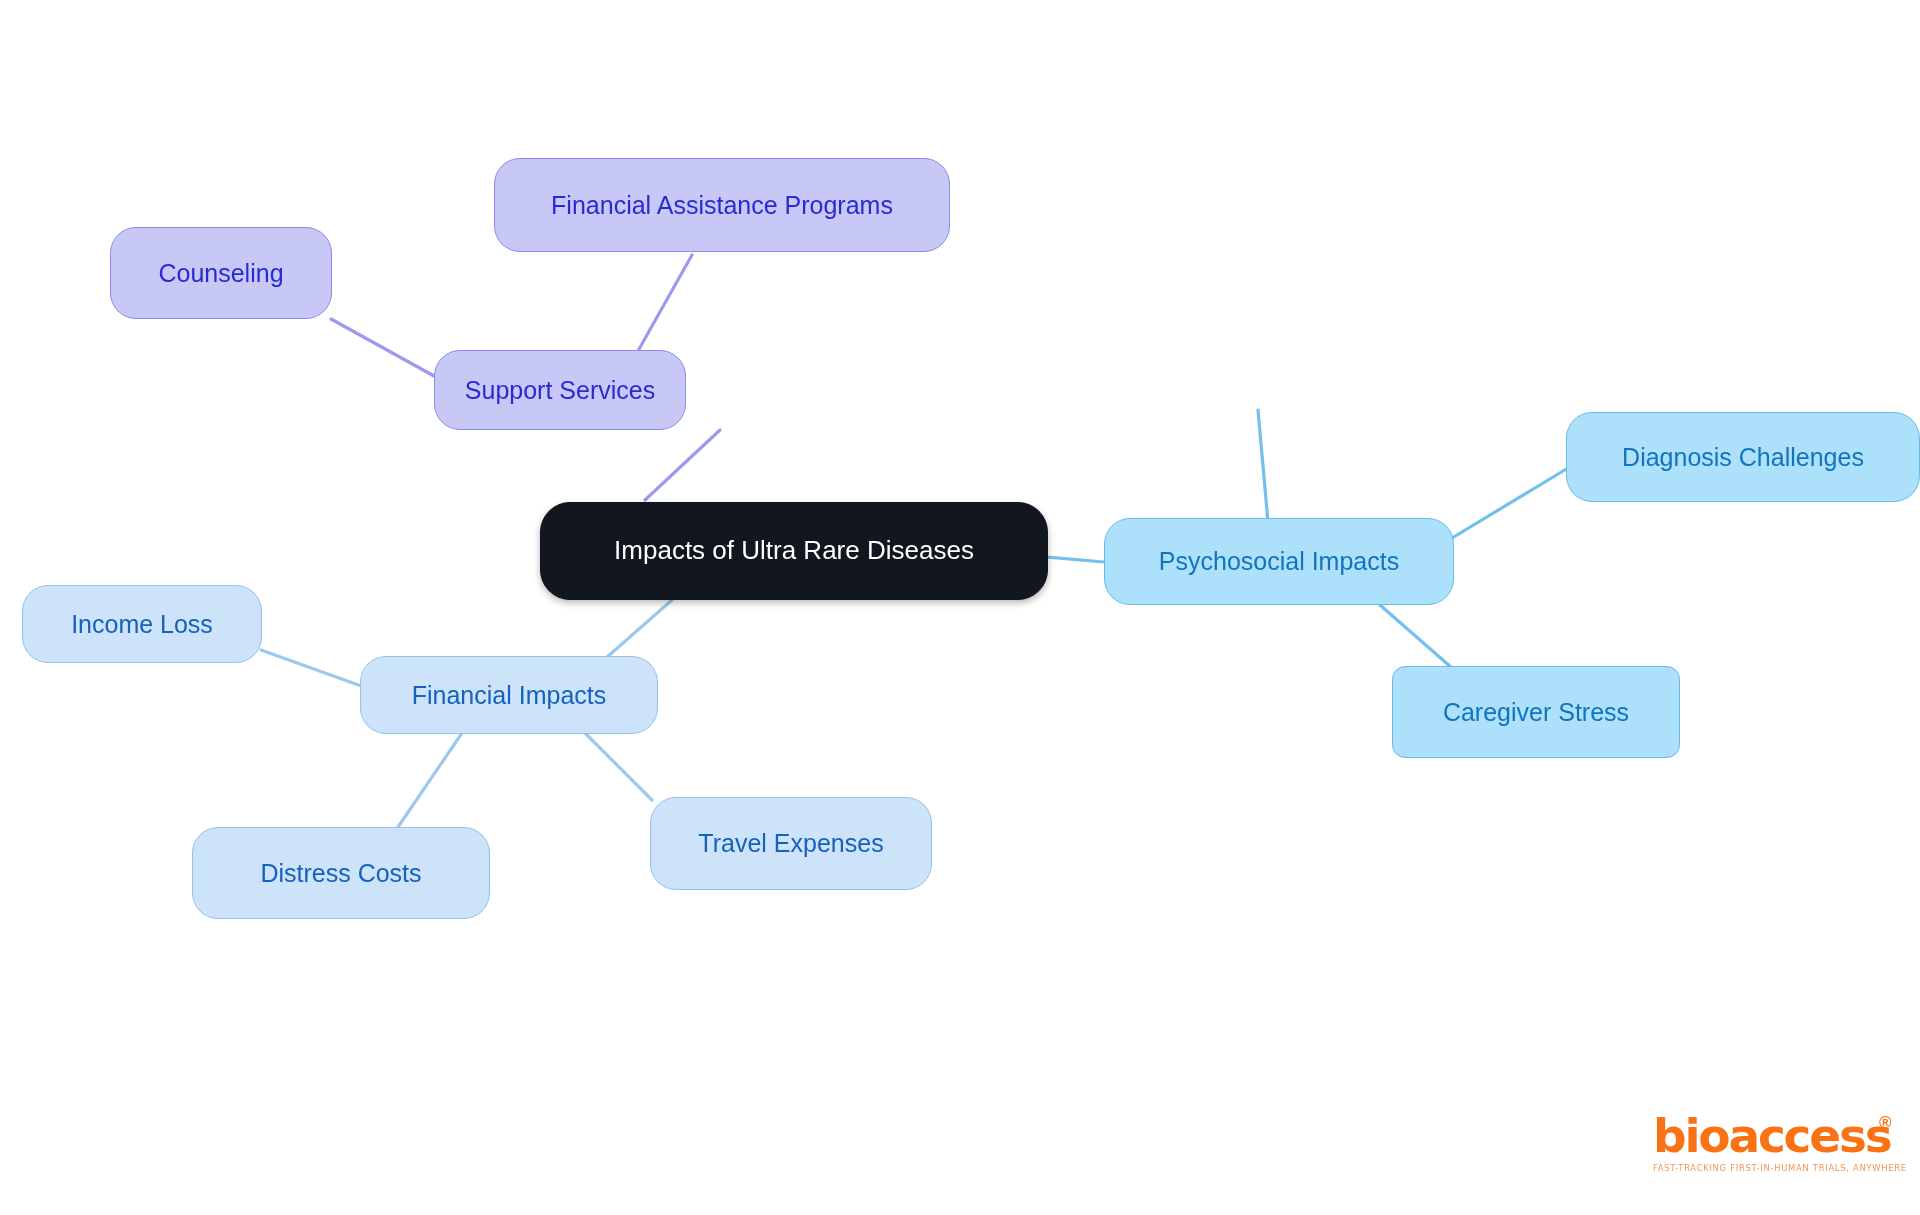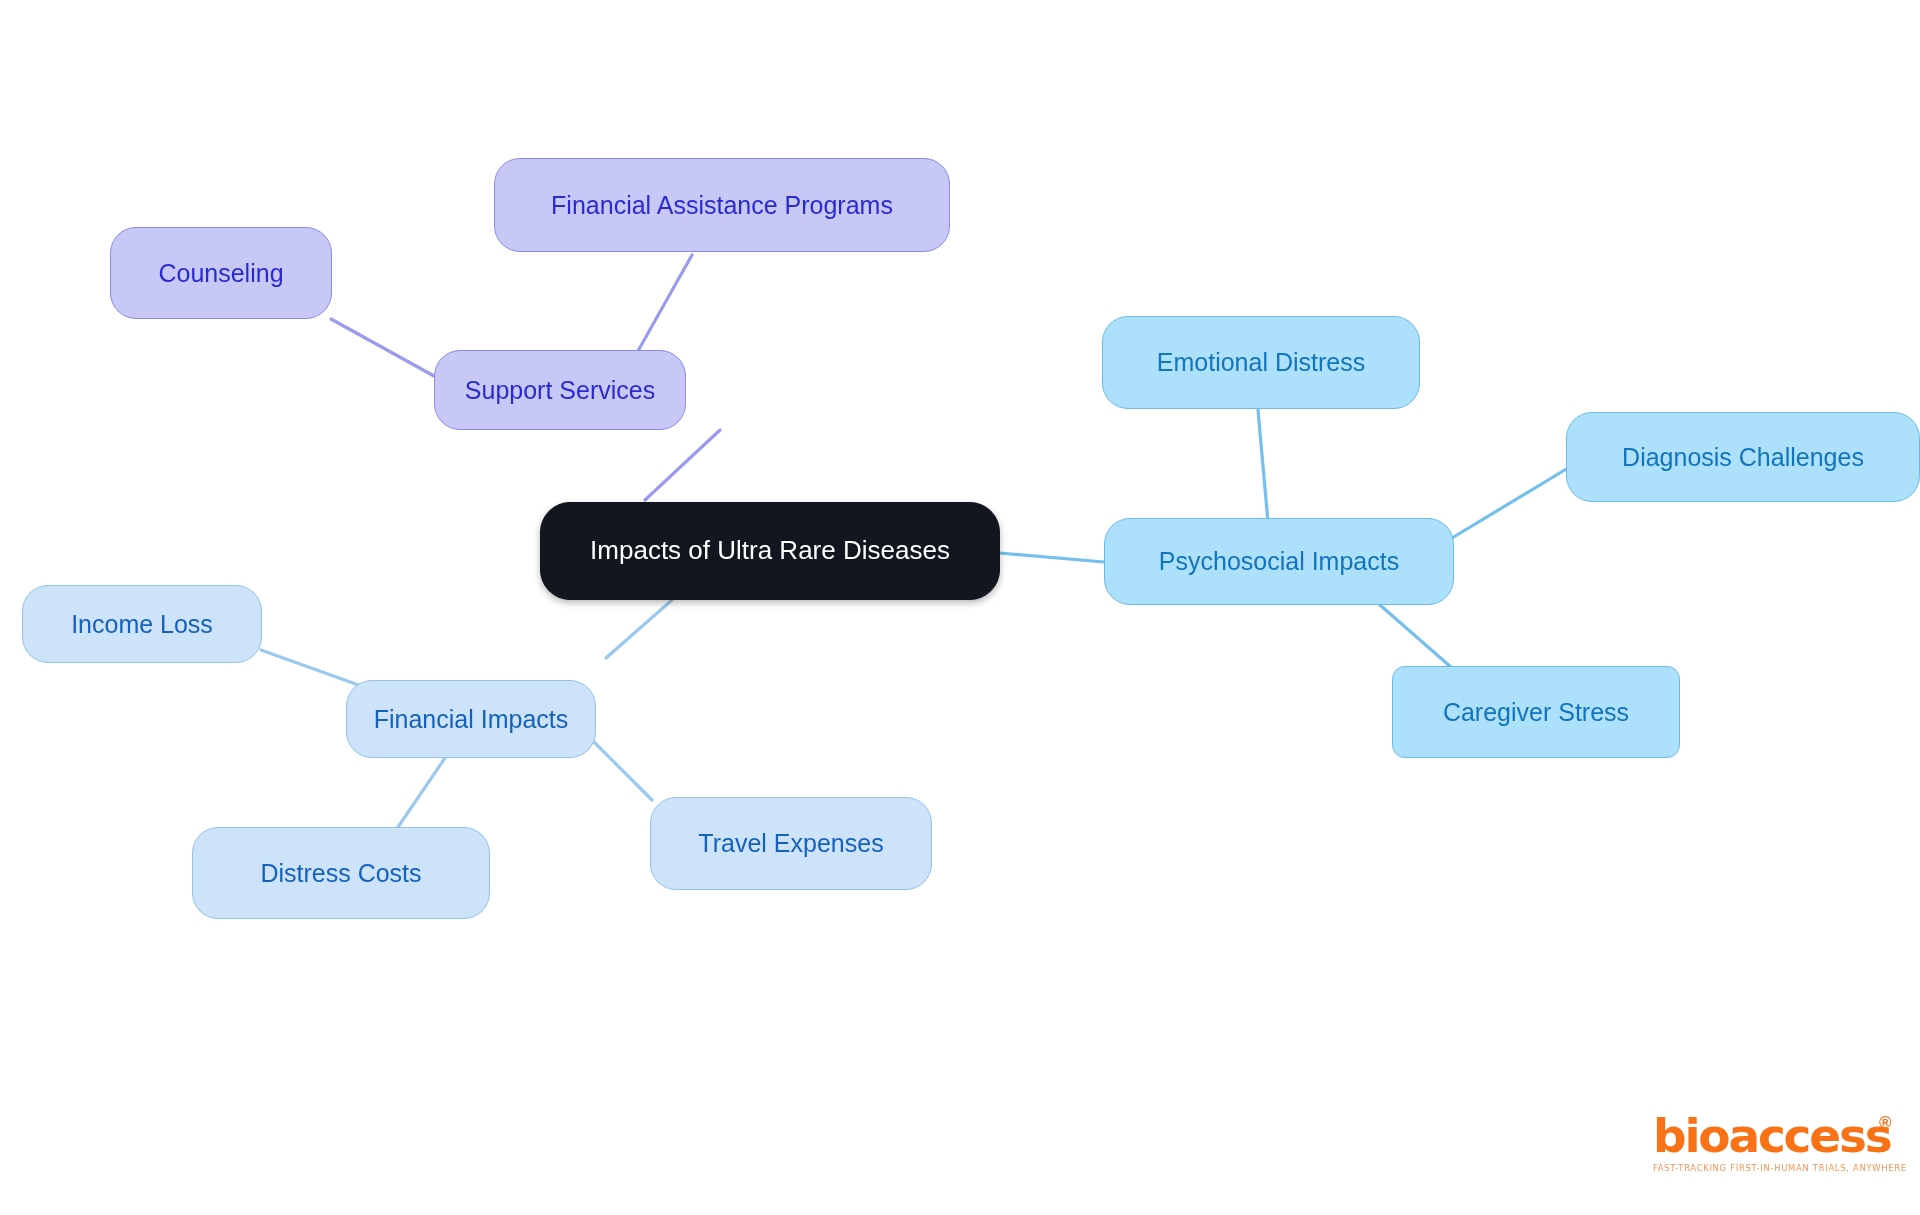--- a/index.html
+++ b/index.html
@@ -141,53 +141,50 @@
 
     <path d="M 672 600 L 606 658" stroke="#9ac8ef" stroke-width="3.2" fill="none" stroke-linecap="round"></path>
 
     <path d="M 364 687 L 261 650" stroke="#9ac8ef" stroke-width="3.2" fill="none" stroke-linecap="round"></path>
 
     <path d="M 462 733 L 396 830" stroke="#9ac8ef" stroke-width="3.2" fill="none" stroke-linecap="round"></path>
 
     <path d="M 583 731 L 652 800" stroke="#9ac8ef" stroke-width="3.2" fill="none" stroke-linecap="round"></path>
   </svg>
 
-  <div class="node root" style="left:540px; top:502px; width:460px; height:98px;">
+  <div class="node root" style="left:540px; top:502px; width:508px; height:98px;">
     <span class="node-label">Impacts of Ultra Rare Diseases</span>
   </div>
 
   <div class="node purple" style="left:434px; top:350px; width:252px; height:80px;">
     <span class="node-label">Support Services</span>
   </div>
 
   <div class="node purple" style="left:494px; top:158px; width:456px; height:94px;">
     <span class="node-label">Financial Assistance Programs</span>
   </div>
 
   <div class="node purple" style="left:110px; top:227px; width:222px; height:92px;">
     <span class="node-label">Counseling</span>
   </div>
 
   <div class="node blue-strong" style="left:1104px; top:518px; width:350px; height:87px;">
     <span class="node-label">Psychosocial Impacts</span>
   </div>
 
-  <div class="node blue-strong" style="left:1102px; top:316px; width:318px; height:93px;">
-    <span class="node-label">Emotional Distress</span>
-  </div>
 
   <div class="node blue-strong" style="left:1566px; top:412px; width:354px; height:90px;">
     <span class="node-label">Diagnosis Challenges</span>
   </div>
 
   <div class="node blue-strong" style="left:1392px; top:666px; width:288px; height:92px;border-radius:13px;">
     <span class="node-label">Caregiver Stress</span>
   </div>
 
-  <div class="node blue-pale" style="left:346px; top:656px; width:250px; height:78px;margin-top:24px;">
+  <div class="node blue-pale" style="left:360px; top:656px; width:298px; height:78px;">
     <span class="node-label">Financial Impacts</span>
   </div>
 
   <div class="node blue-pale" style="left:22px; top:585px; width:240px; height:78px;">
     <span class="node-label">Income Loss</span>
   </div>
 
   <div class="node blue-pale" style="left:192px; top:827px; width:298px; height:92px;">
     <span class="node-label">Distress Costs</span>
   </div>

